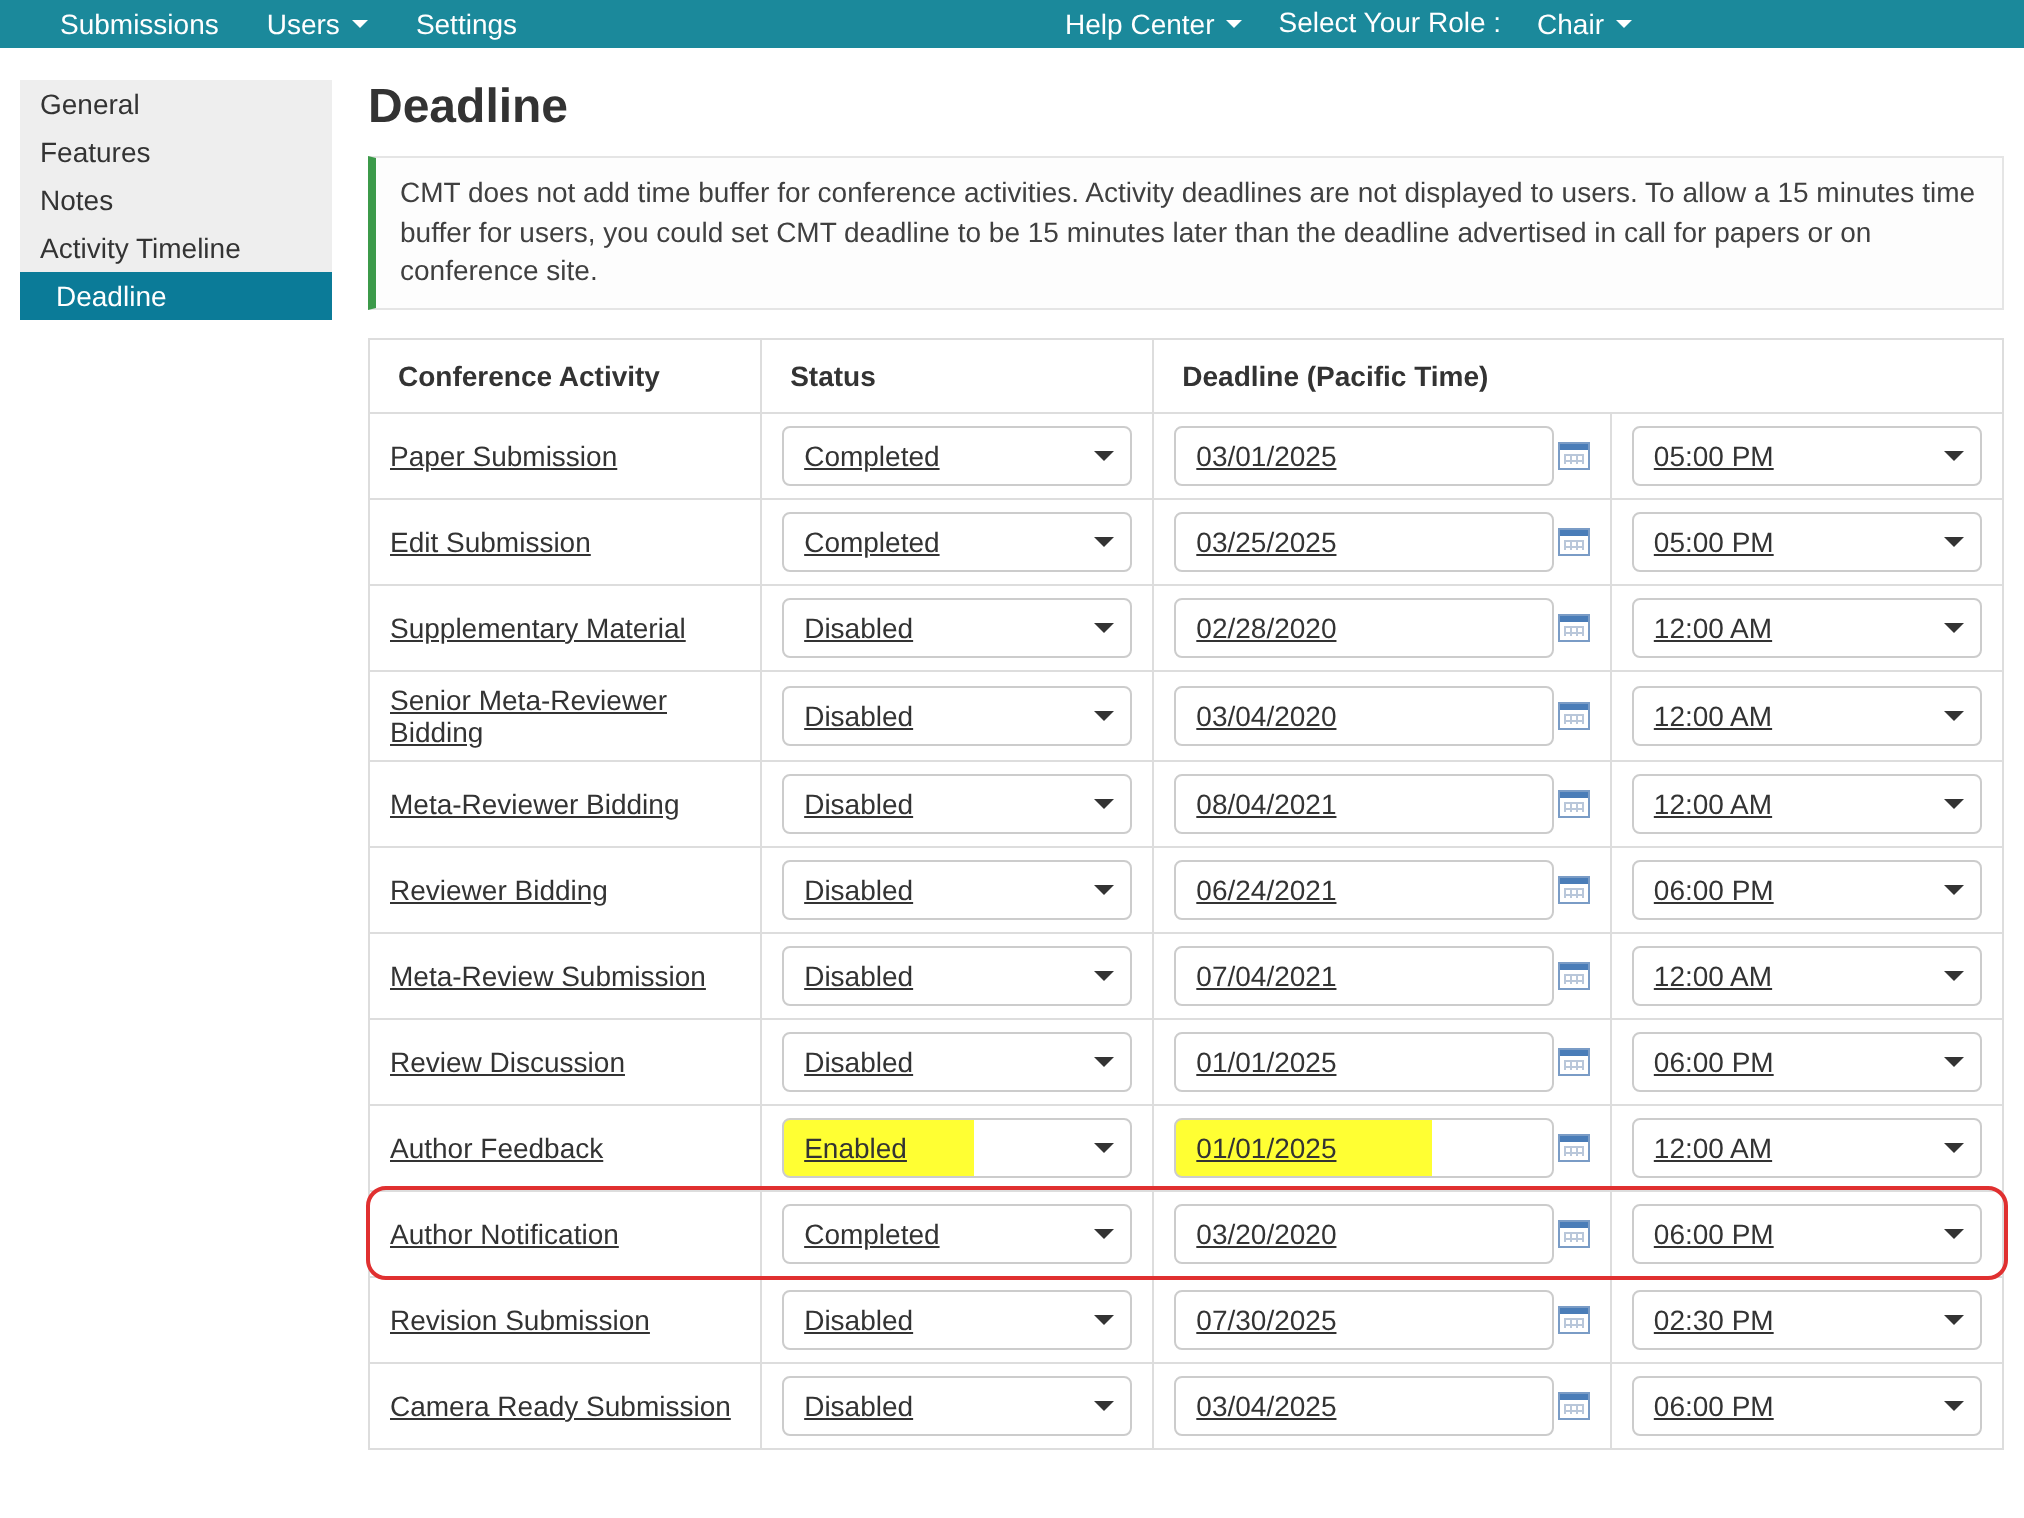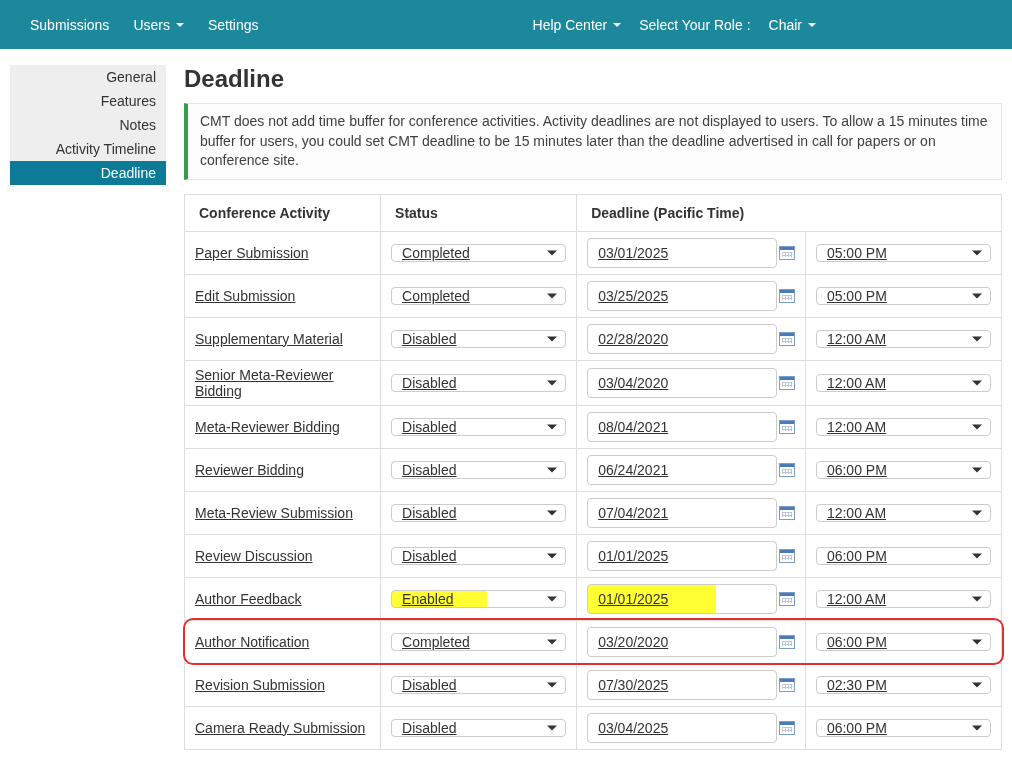--- a/index.html
+++ b/index.html
@@ -6,30 +6,30 @@
   body {
     margin: 0;
     font-family: "Helvetica Neue", Helvetica, Arial, sans-serif;
     font-size: 14px;
     color: #333;
     background: #fff;
   }
   .topbar {
     background: #1B899B;
     color: #fff;
-    height: 49px;
+    height: 24px;
     display: flex;
     align-items: center;
     padding: 0 20px 0 30px;
     font-size: 14px;
   }
   .topbar .left-nav { display:flex; gap:24px; }
   .topbar .nav-item { color:#fff; cursor:pointer; display:flex; align-items:center; gap:4px;}
   .topbar .spacer { flex:1; }
-  .topbar .right-nav { display:flex; gap:18px; align-items:center;}
+  .topbar .right-nav { display:flex; gap:18px; }
   .caret {
     display:inline-block;
     width:0; height:0;
     border-left:4px solid transparent;
     border-right:4px solid transparent;
     border-top:4px solid #fff;
     margin-left:2px;
   }
   .page {
     display:flex;
@@ -39,21 +39,20 @@
   .sidebar {
     width: 156px;
     flex-shrink:0;
   }
   .sidebar-item {
     padding: 4px 10px;
     background:#eee;
     color:#333;
     font-size:14px;
     cursor:pointer;
-    text-align:right;
   }
   .sidebar-item.active {
     background:#117a8b;
     background:#0d7c9c;
     background:#0b7d9b;
     background:#0a7d9d;
     background:#0c7c9a;
     color:#fff;
     padding-left:18px;
   }
@@ -107,21 +106,21 @@
     background:#fff;
     text-decoration:underline;
   }
   td.activity-name {
     padding:10px 14px;
     vertical-align:top;
     font-size:14px;
   }
   .sel {
     width:100%;
-    height:18px;
+    height:30px;
     border:1px solid #ccc;
     border-radius:4px;
     background:#fff;
     padding:0 22px 0 10px;
     font-size:14px;
     position:relative;
     display:flex;
     align-items:center;
     cursor:pointer;
   }

